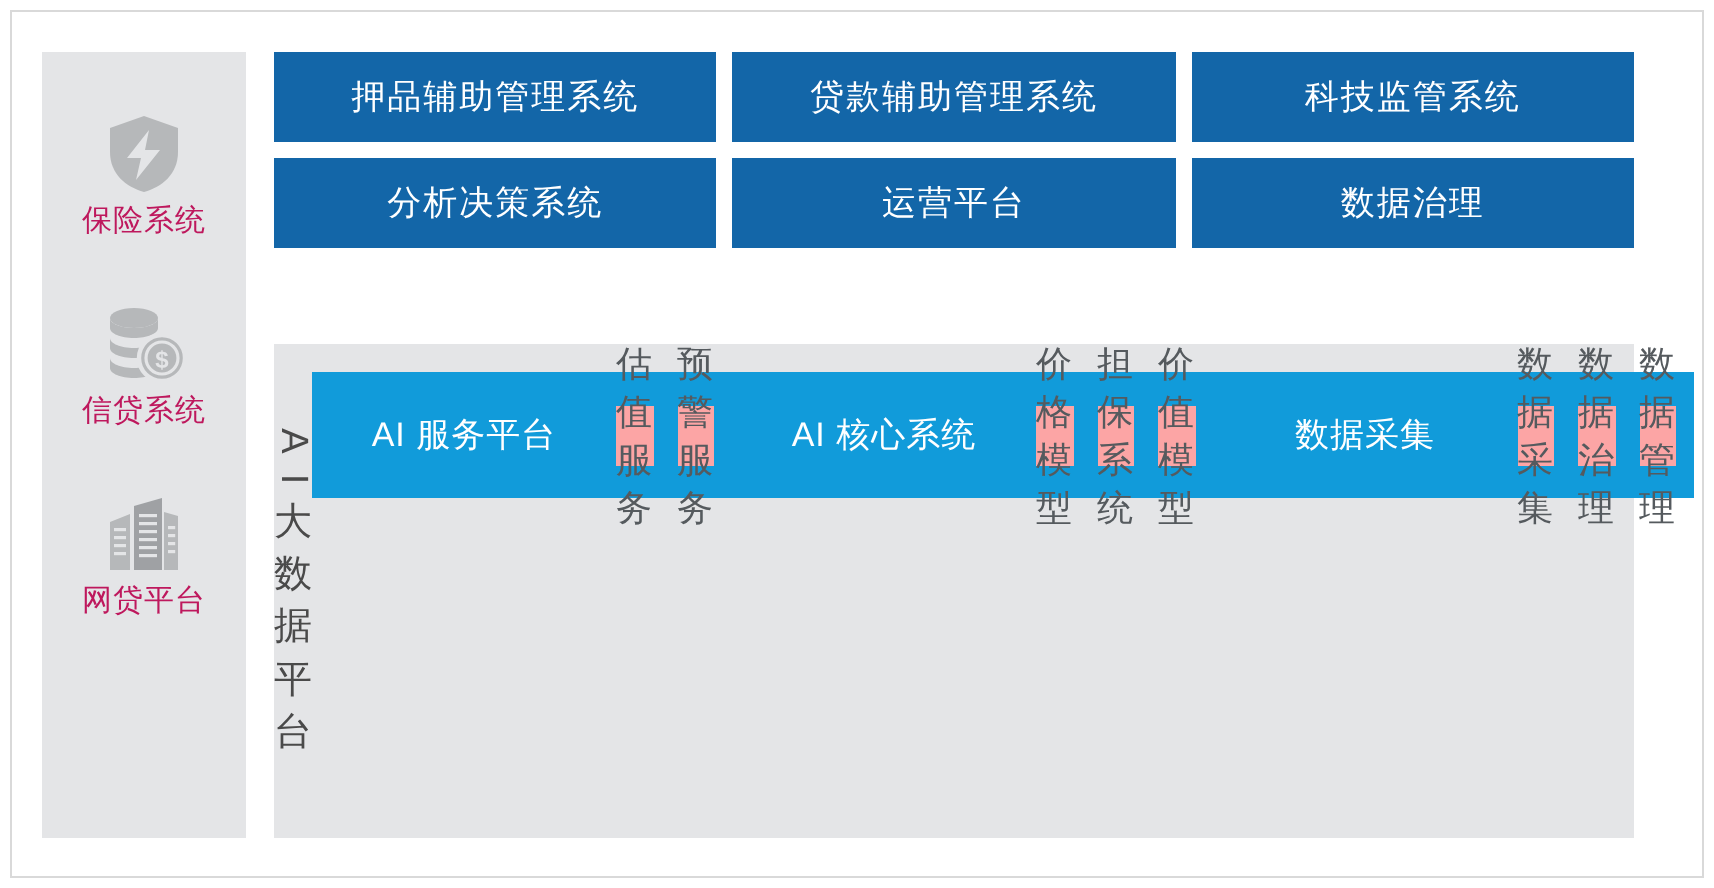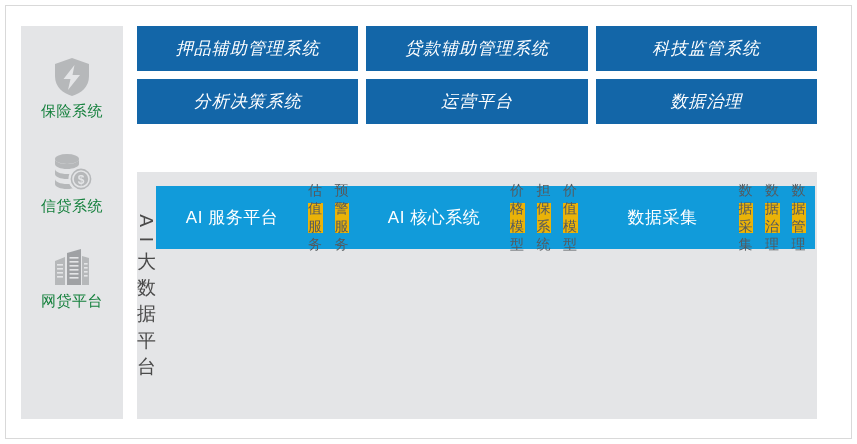--- a/index.html
+++ b/index.html
@@ -61,32 +61,31 @@
     display: flex;
     align-items: center;
     justify-content: center;
     margin-bottom: 3px;
   }
 
   .side-icon svg { display: block; }
 
   .side-label {
     font-size: 15px;
-    color: #15803d;
+    color: #be185d;
     letter-spacing: 0.5px;
     line-height: 1;
   }
 
   
   .top-rows {
     position: absolute;
     left: 137px;
     top: 26px;
     width: 680px;
-    font-style: italic;
   }
 
   .btn-row {
     display: flex;
     gap: 8px;
     margin-bottom: 8px;
   }
 
   .blue-btn {
     flex: 1 1 0;
@@ -163,23 +162,23 @@
 
   .row-cells {
     flex: 1 1 auto;
     display: flex;
     gap: 12px;
   }
 
   .cell {
     flex: 1 1 0;
     height: 30px;
-    background: #eab308;
+    background: #fca5a5;
     color: #555a5e;
-    font-size: 14px;
+    font-size: 18px;
     display: flex;
     align-items: center;
     justify-content: center;
     letter-spacing: 0.5px;
   }
 </style>
 </head>
 <body>
 
 <div id="canvas">

